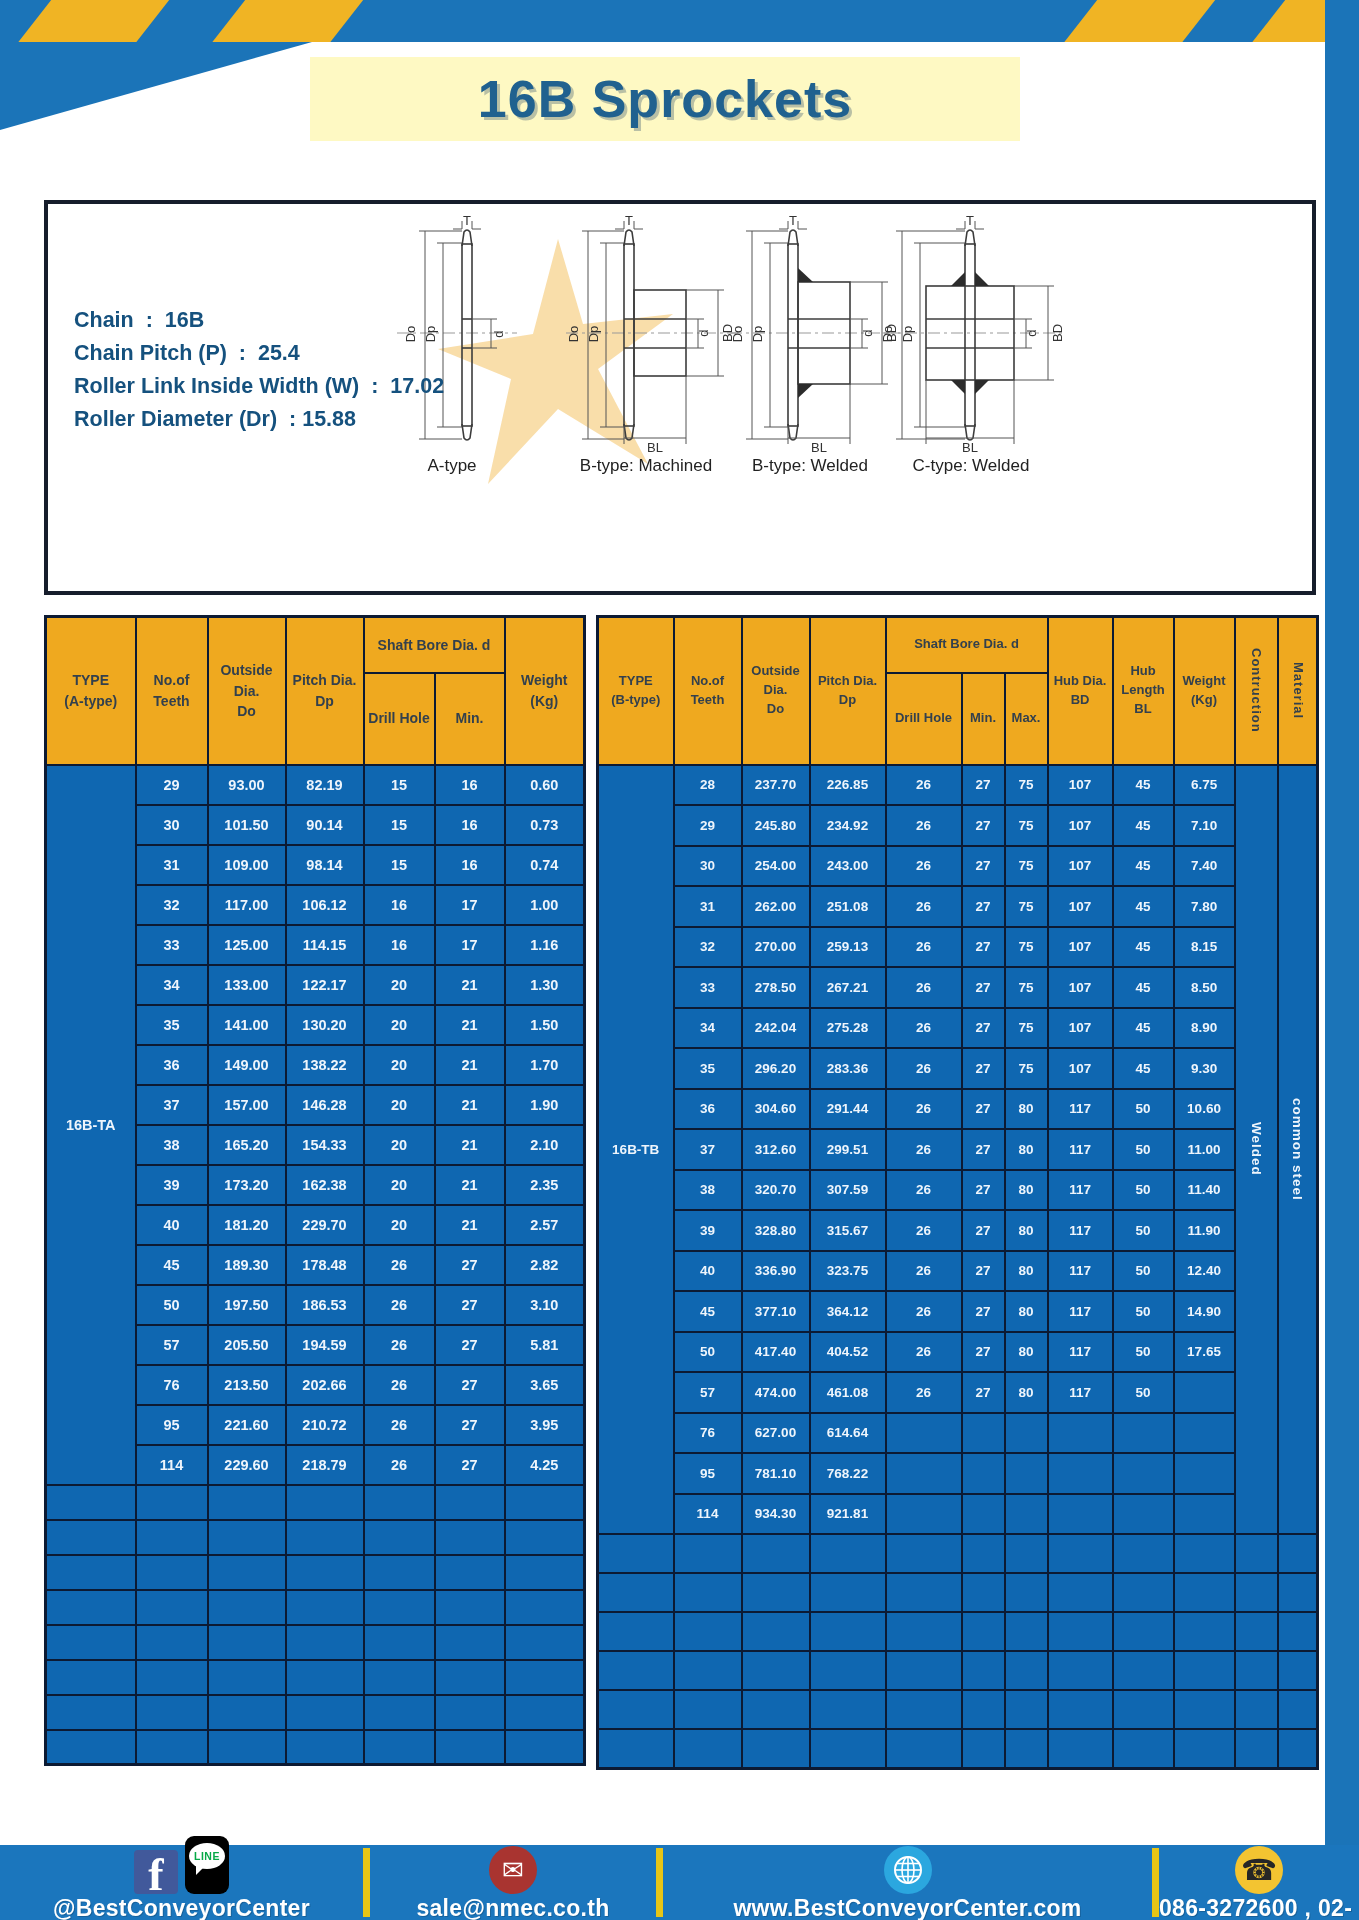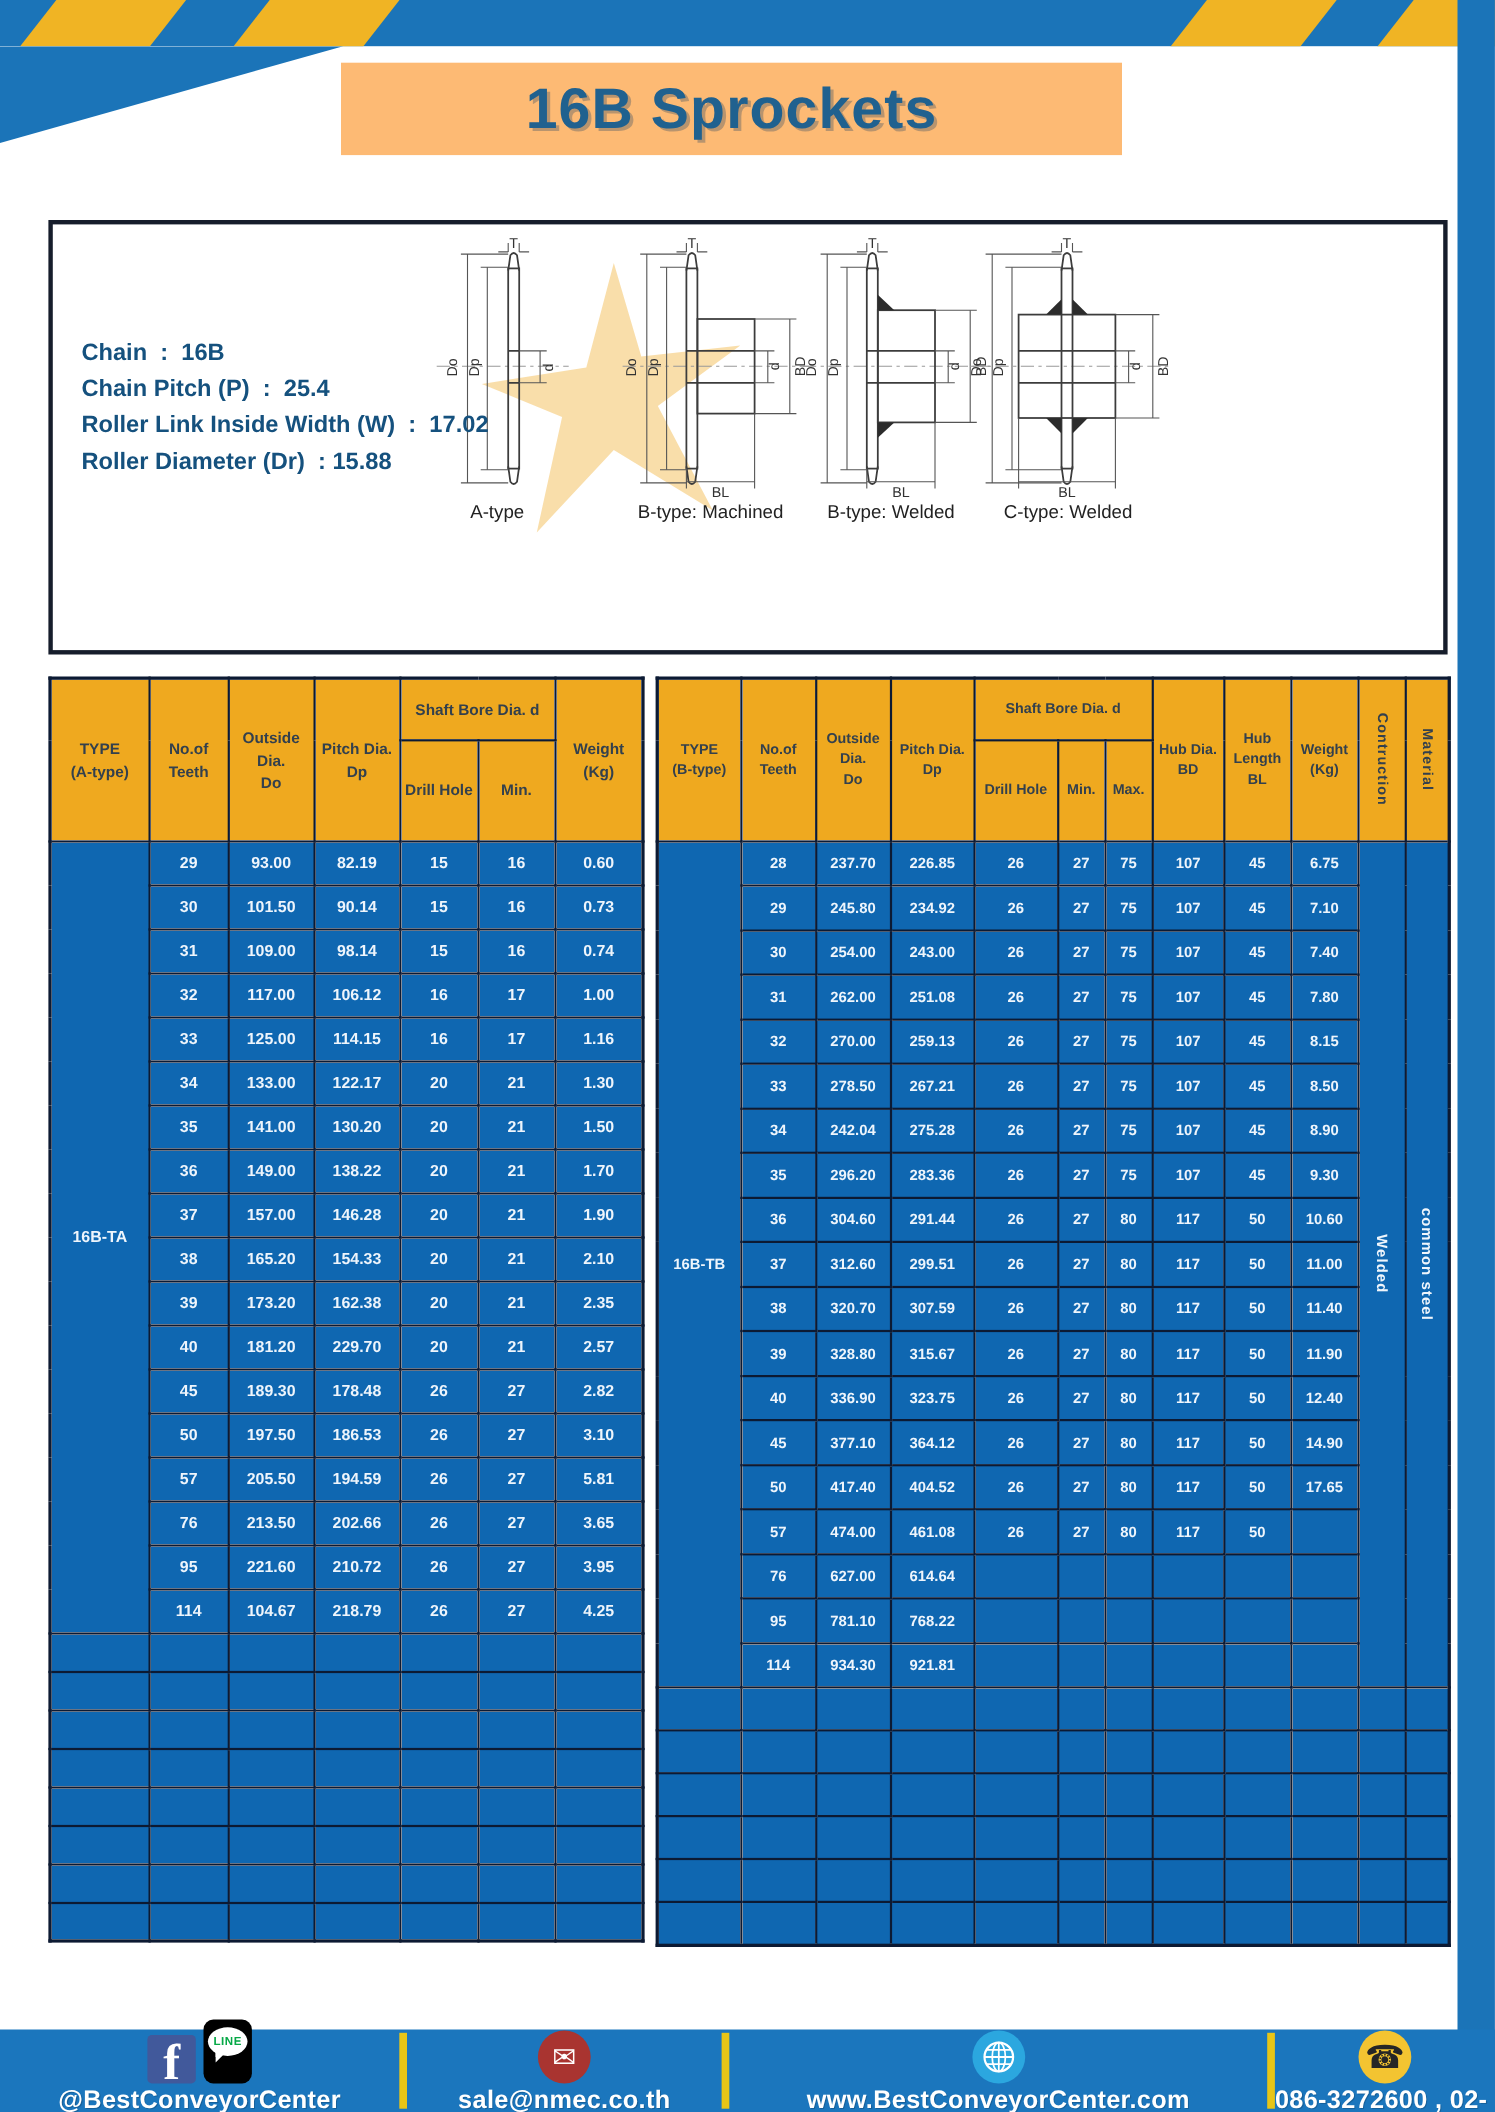--- a/index.html
+++ b/index.html
@@ -9,21 +9,21 @@
 
   
   .top-band{position:absolute;top:0;left:0;width:1359px;height:42px;background:#1b74b8;overflow:hidden;}
   .stripe{position:absolute;top:-6px;height:56px;width:118px;background:#f0b424;transform:skewX(-38deg);}
   .s1{left:34px;} .s2{left:228px;} .s3{left:1080px;} .s4{left:1268px;}
   .wedge{position:absolute;top:42px;left:0;width:312px;height:88px;background:#1b74b8;
          clip-path:polygon(0 0,100% 0,0 100%);}
   .right-strip{position:absolute;top:0;left:1325px;width:34px;height:1920px;background:#1b74b8;}
 
   
-  .banner{position:absolute;top:57px;left:310px;width:710px;height:84px;background:#fdba74;
+  .banner{position:absolute;top:57px;left:310px;width:710px;height:84px;background:#fef9c3;
           display:flex;align-items:center;justify-content:center;text-align:right;}
   .banner h1{margin:0;font-size:52px;font-weight:bold;color:#20618f;letter-spacing:1px;
              text-shadow:3px 3px 0 rgba(25,60,95,.30);}
 
   
   .panel{position:absolute;left:44px;top:200px;width:1272px;height:395px;background:#fff;
          border:4px solid #161d2b;}
   .watermark{position:absolute;left:470px;top:8px;width:640px;text-align:center;z-index:0;
              font-weight:bold;letter-spacing:10px;opacity:.8;line-height:.95;}
   .watermark div{font-size:74px;
@@ -425,21 +425,21 @@
         <tr style="height: 40px;">
           <td>95</td>
           <td>221.60</td>
           <td>210.72</td>
           <td>26</td>
           <td>27</td>
           <td>3.95</td>
         </tr>
         <tr style="height: 40px;">
           <td>114</td>
-          <td>104.67</td>
+          <td>229.60</td>
           <td>218.79</td>
           <td>26</td>
           <td>27</td>
           <td>4.25</td>
         </tr>
         <tr style="height: 35px;">
           <td></td>
           <td></td>
           <td></td>
           <td></td>

